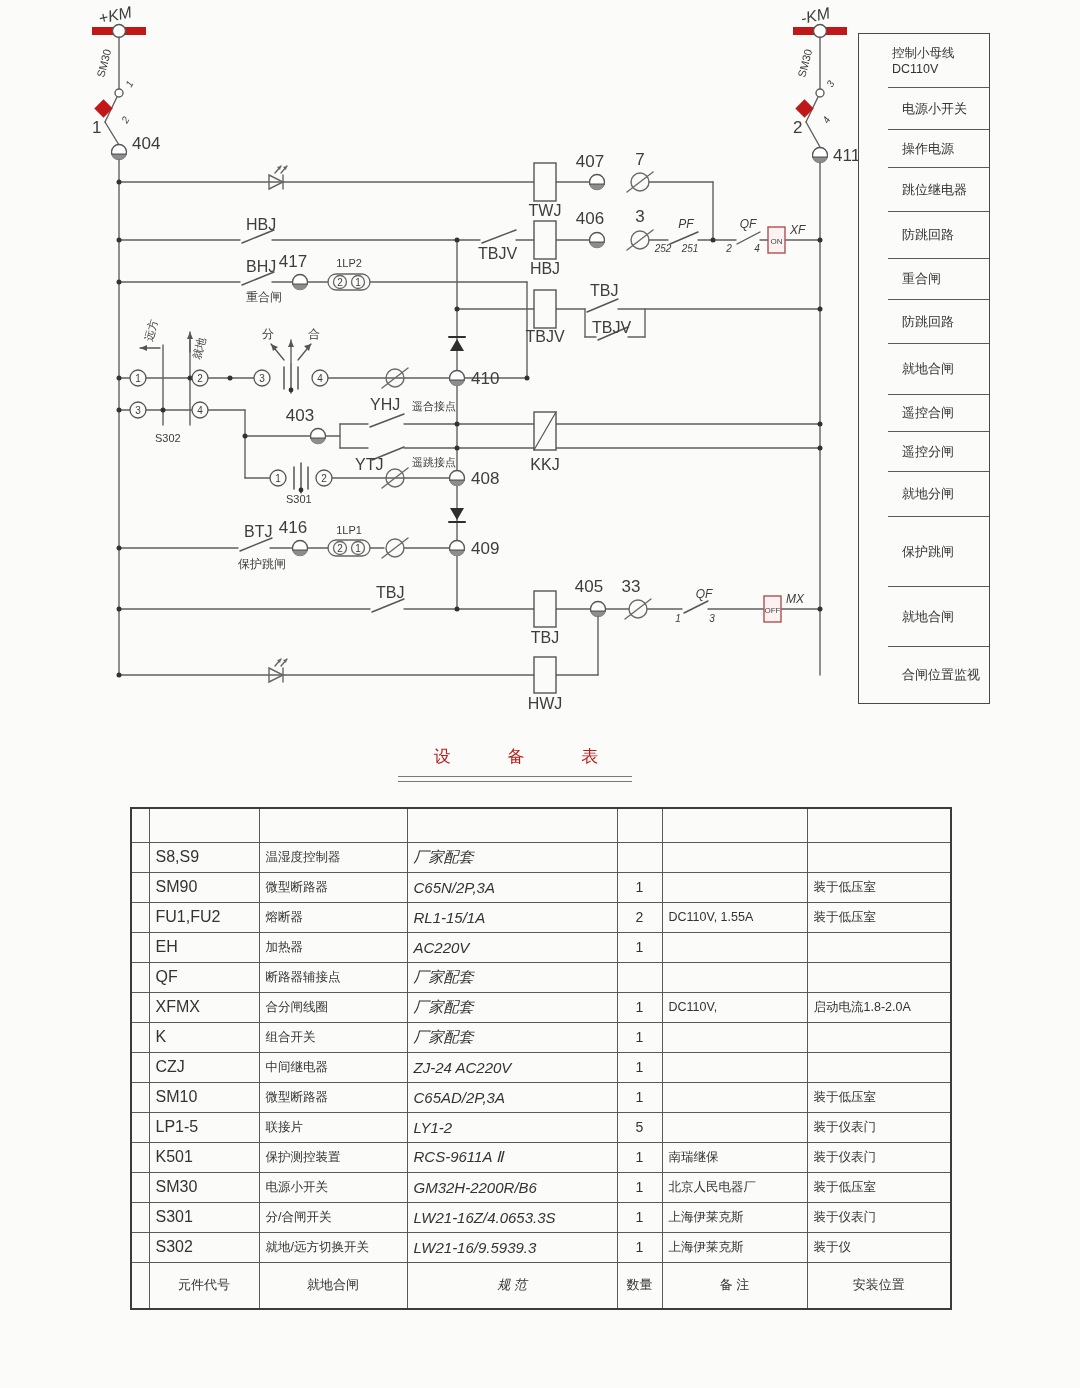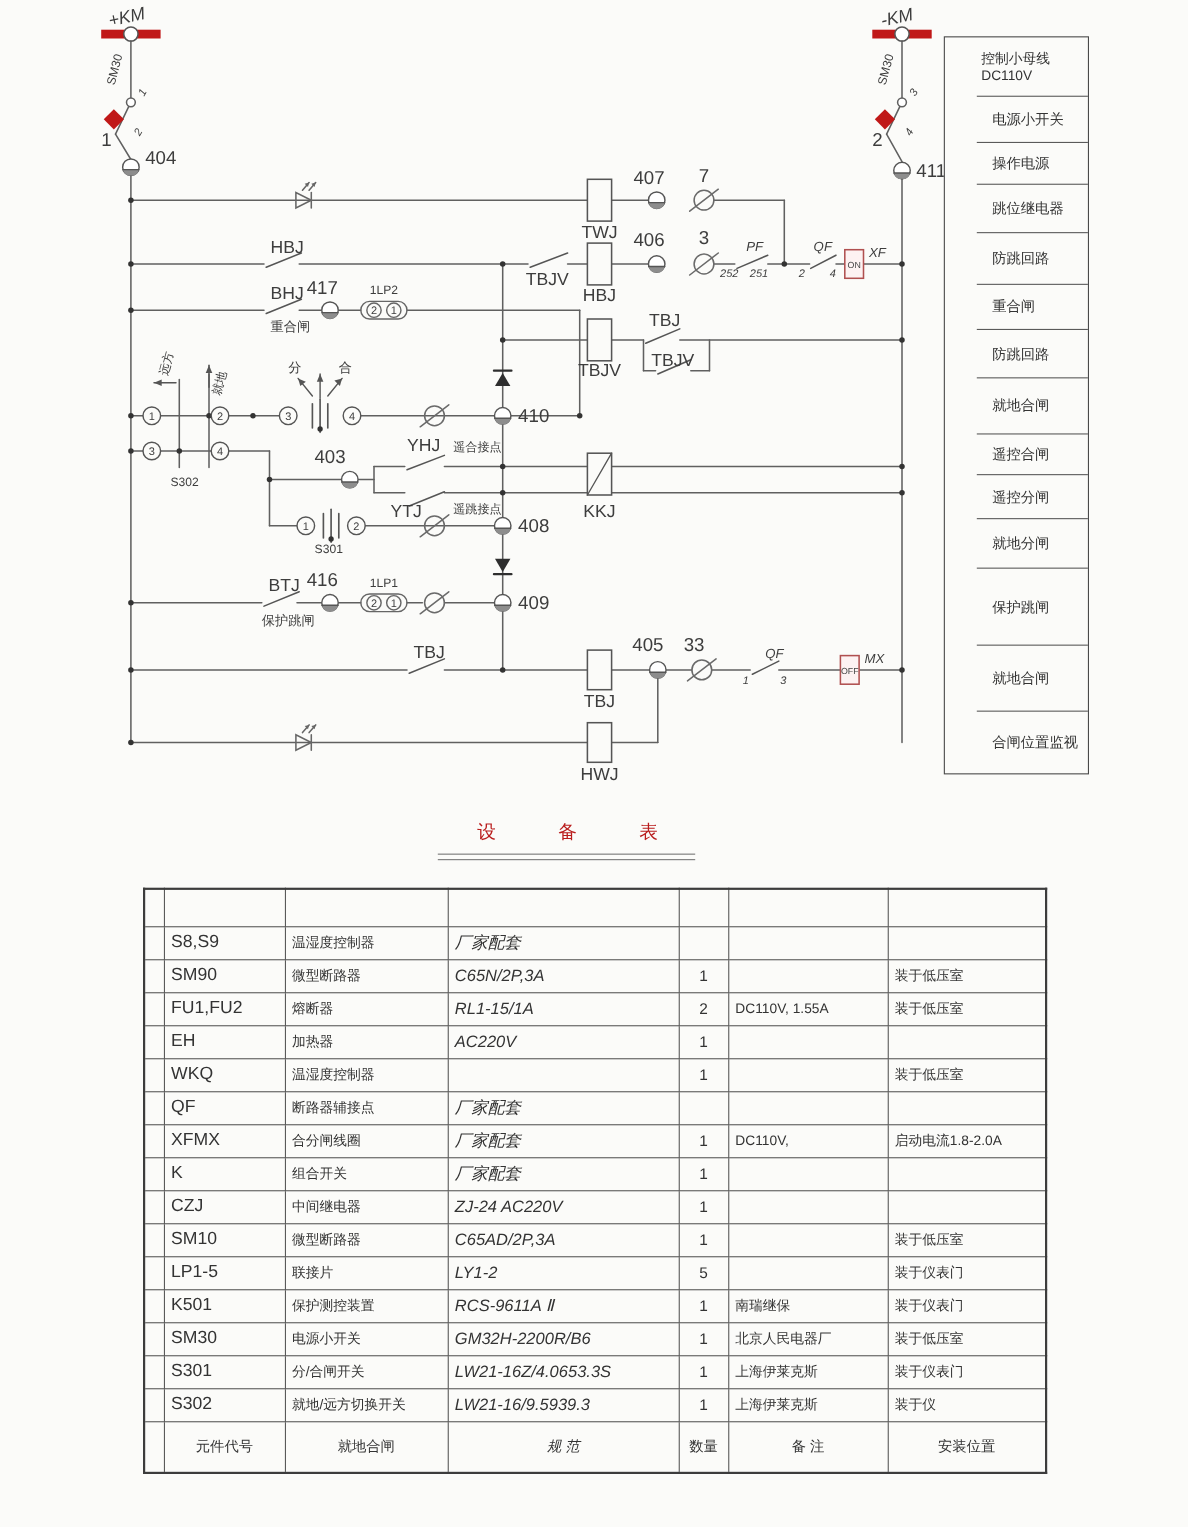--- a/index.html
+++ b/index.html
@@ -450,29 +450,20 @@
           <td class="c0"></td>
           <td class="c1">EH</td>
           <td class="c2">加热器</td>
           <td class="c3">AC220V</td>
           <td class="c4">1</td>
           <td class="c5"></td>
           <td class="c6"></td>
         </tr>
   <tr>
           <td class="c0"></td>
-          <td class="c1">WKQ</td>
-          <td class="c2">温湿度控制器</td>
-          <td class="c3"></td>
-          <td class="c4">1</td>
-          <td class="c5"></td>
-          <td class="c6">装于低压室</td>
-        </tr>
-  <tr>
-          <td class="c0"></td>
           <td class="c1">QF</td>
           <td class="c2">断路器辅接点</td>
           <td class="c3">厂家配套</td>
           <td class="c4"></td>
           <td class="c5"></td>
           <td class="c6"></td>
         </tr>
   <tr>
           <td class="c0"></td>
           <td class="c1">XFMX</td>

